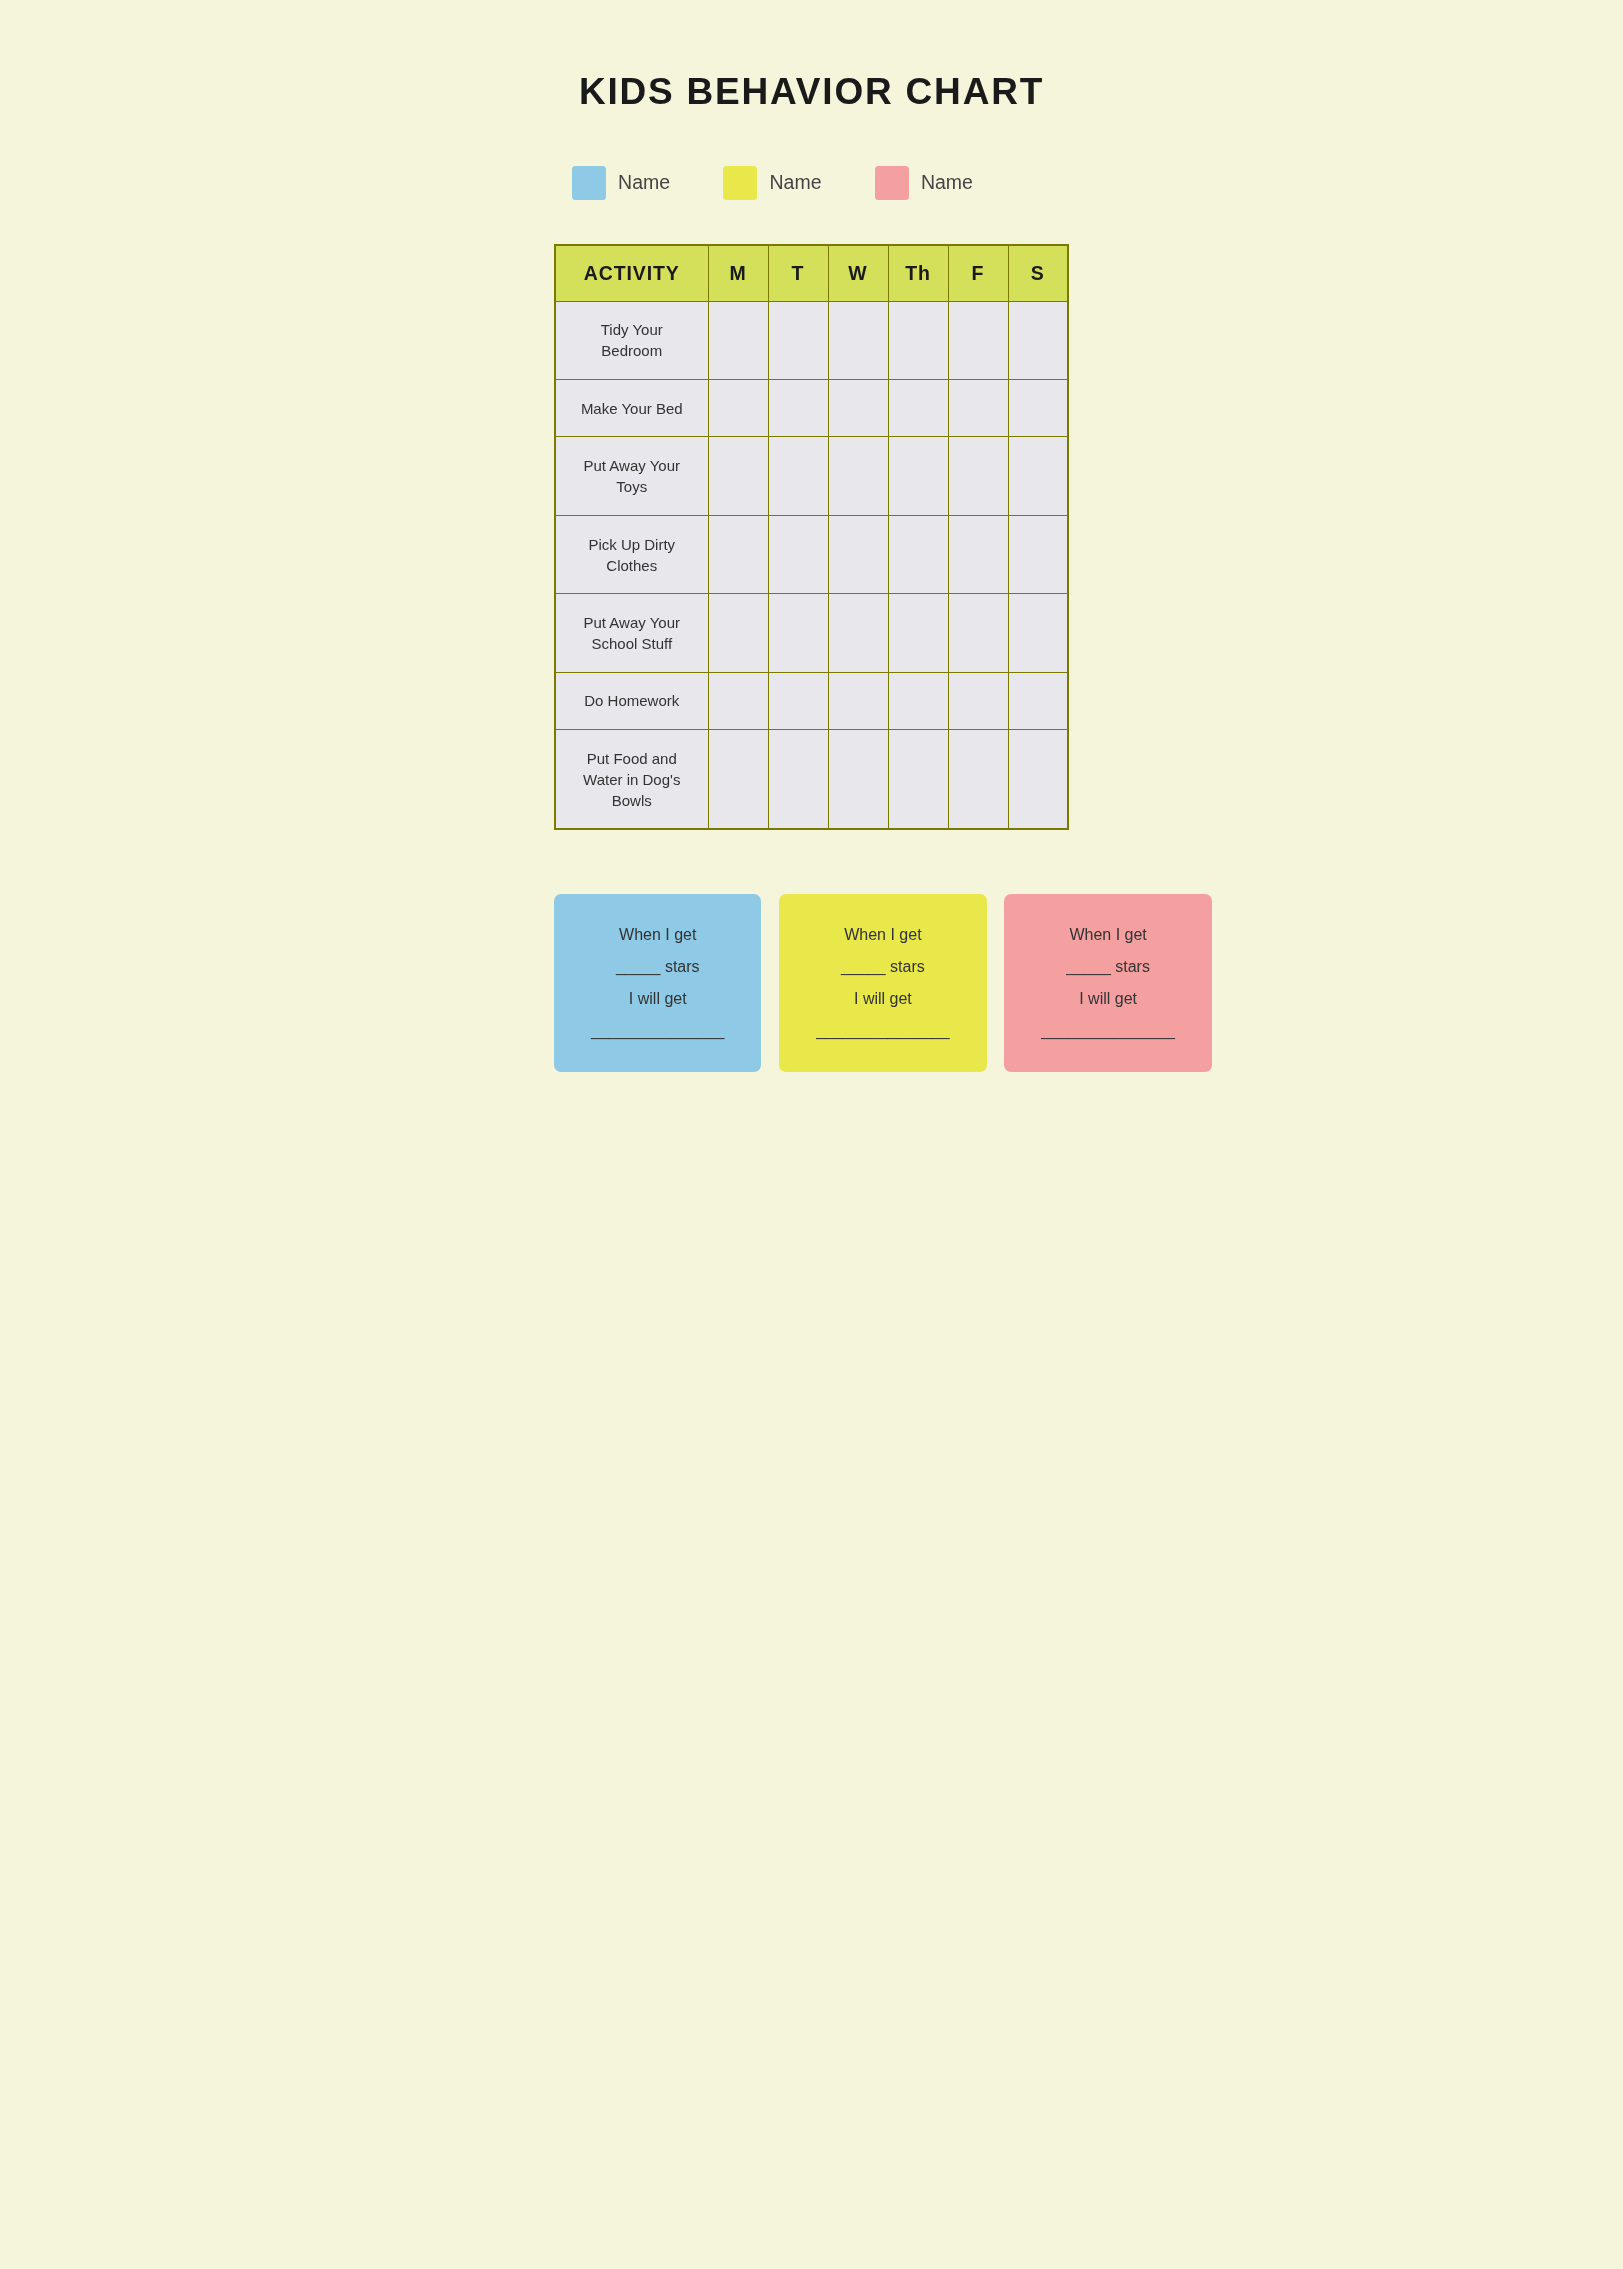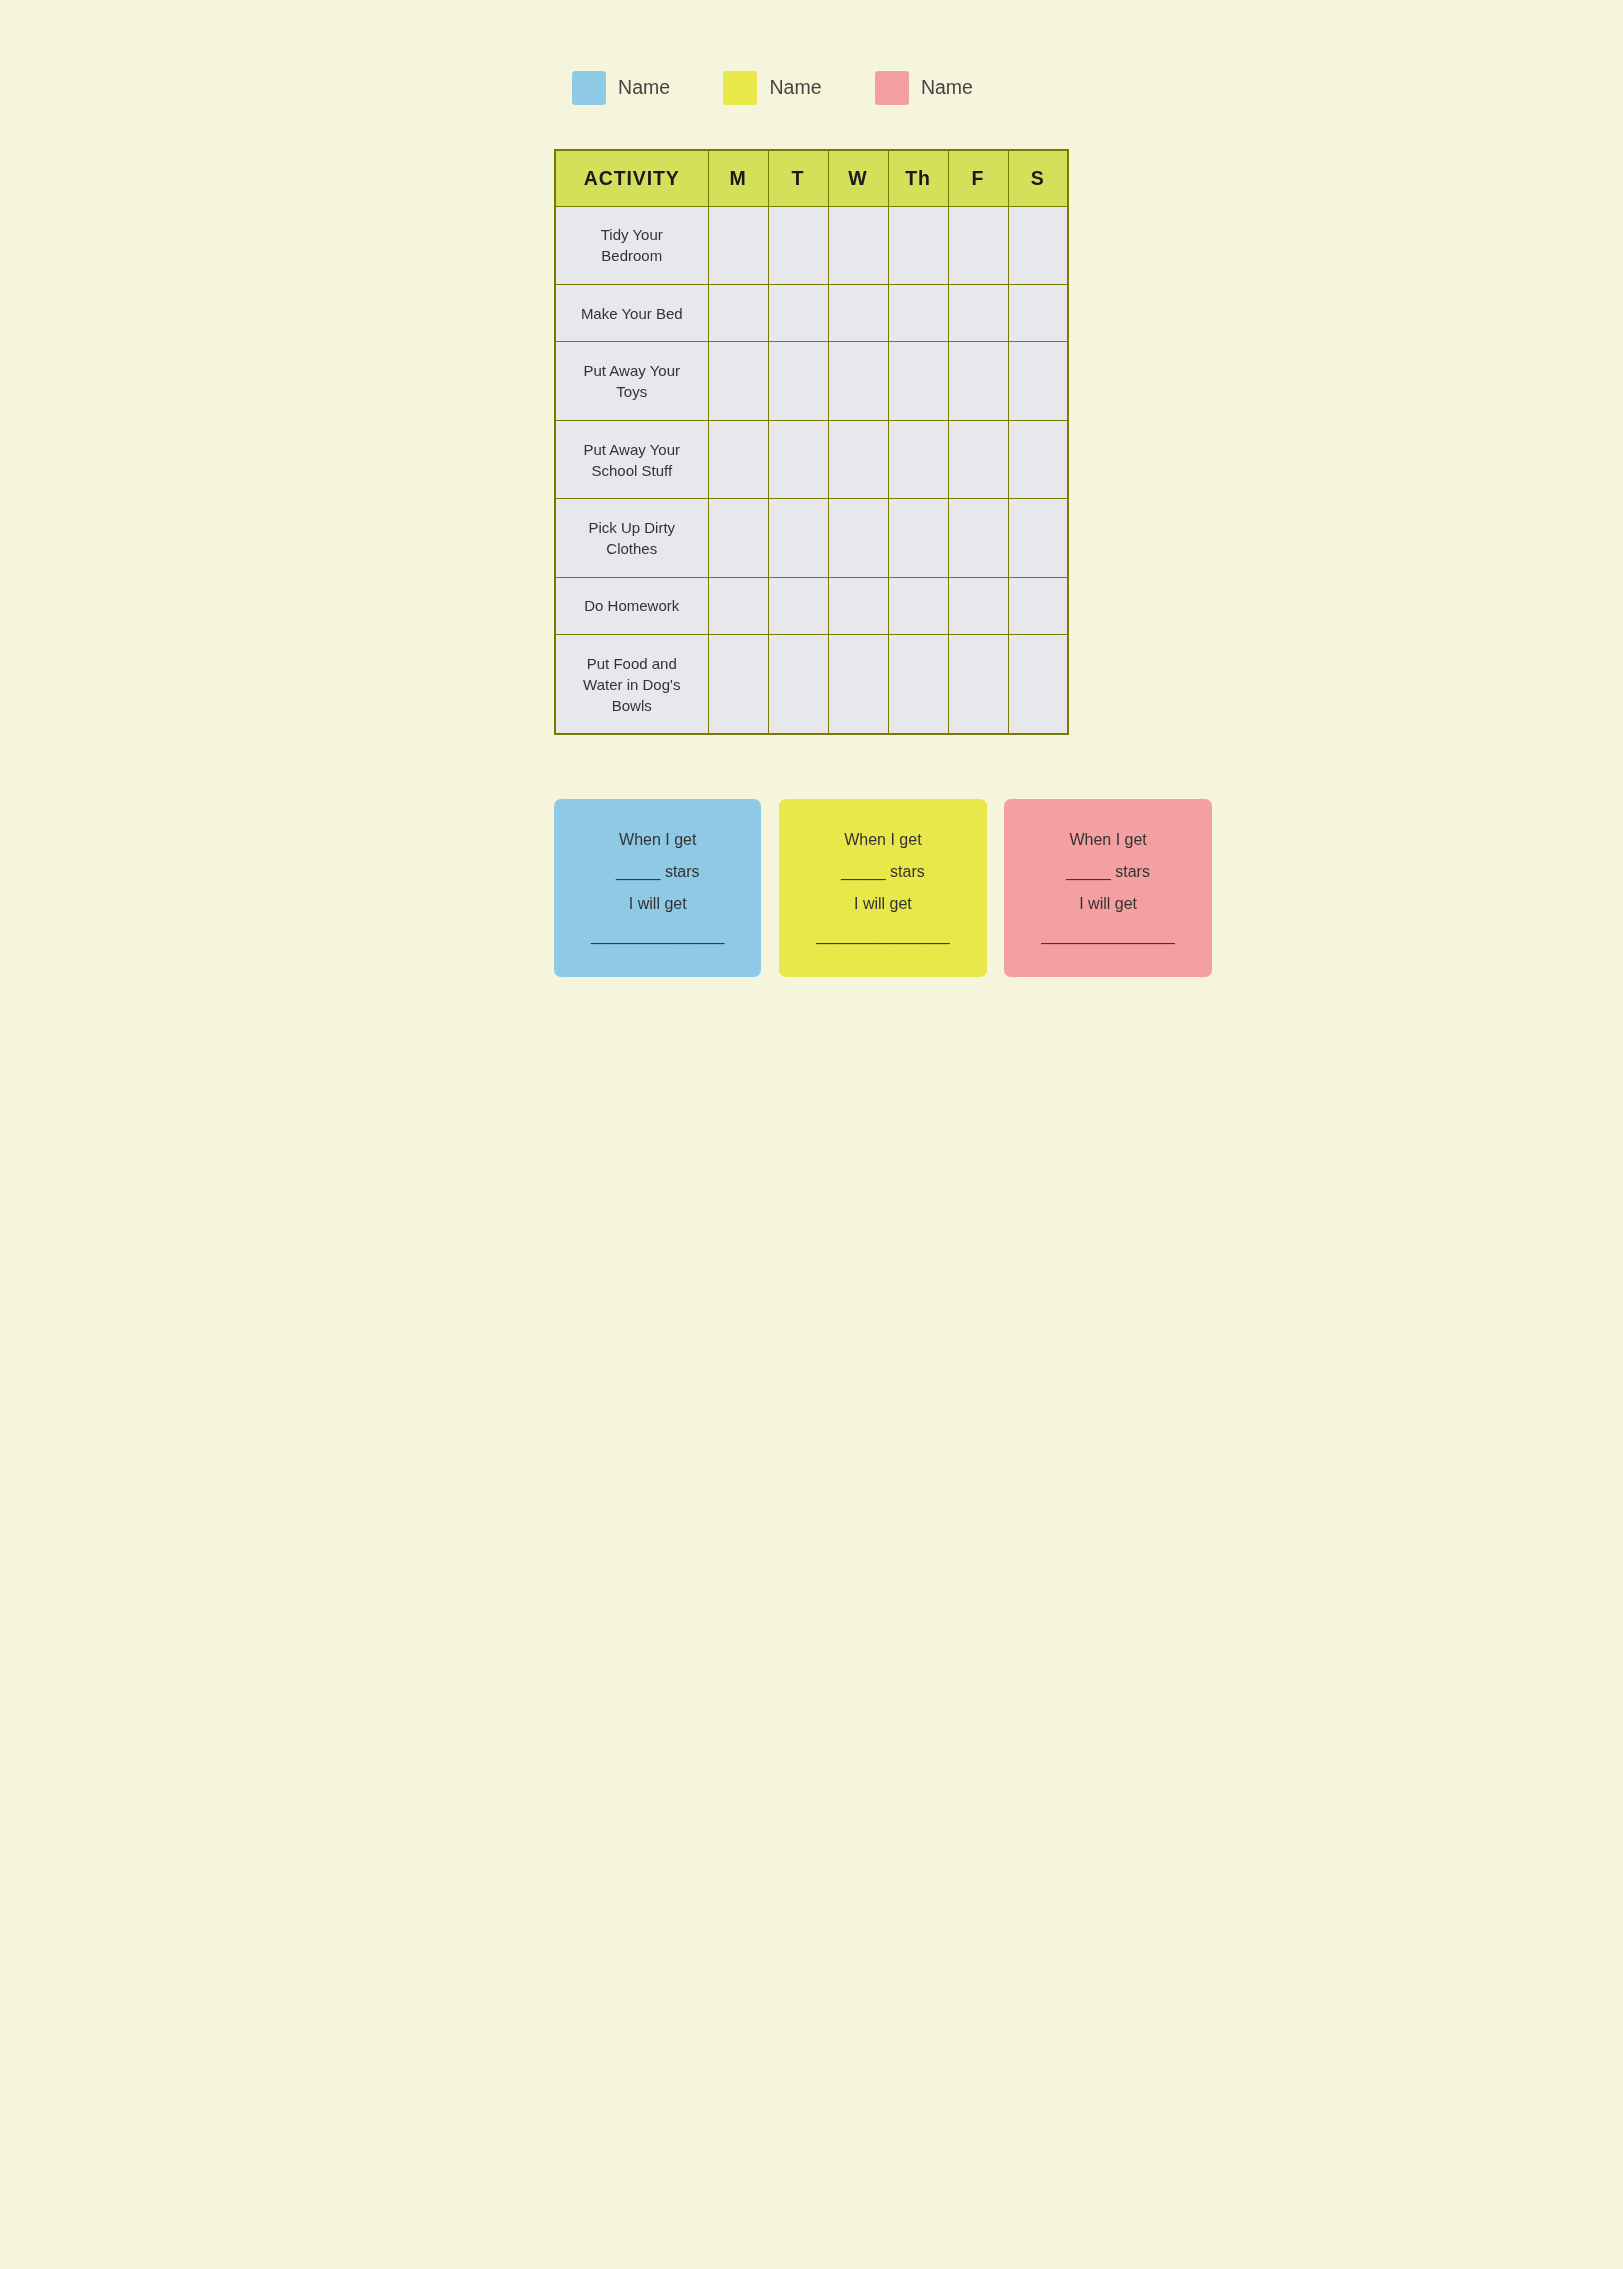--- a/index.html
+++ b/index.html
@@ -124,20 +124,21 @@
       font-size: 16px;
       line-height: 2;
       color: #333;
     }
   </style>
 </head>
 <body>
 
 <div class="page-container">
 
+  <h1 class="page-title">KIDS BEHAVIOR CHART</h1>
 
   <div class="legend-row">
 
     <div class="legend-item">
       <div class="legend-color-box" style="background-color:#8ecae6;"></div>
       <span class="legend-label">Name</span>
     </div>
 
     <div class="legend-item">
       <div class="legend-color-box" style="background-color:#e9e84a;"></div>
@@ -184,30 +185,30 @@
         <tr>
           <td class="activity-cell">Put Away Your Toys</td>
           <td class="day-cell"></td>
           <td class="day-cell"></td>
           <td class="day-cell"></td>
           <td class="day-cell"></td>
           <td class="day-cell"></td>
           <td class="day-cell"></td>
         </tr>
         <tr>
+          <td class="activity-cell">Pick Up Dirty Clothes</td>
+          <td class="day-cell"></td>
+          <td class="day-cell"></td>
+          <td class="day-cell"></td>
+          <td class="day-cell"></td>
+          <td class="day-cell"></td>
+          <td class="day-cell"></td>
+        </tr>
+        <tr>
           <td class="activity-cell">Put Away Your School Stuff</td>
-          <td class="day-cell"></td>
-          <td class="day-cell"></td>
-          <td class="day-cell"></td>
-          <td class="day-cell"></td>
-          <td class="day-cell"></td>
-          <td class="day-cell"></td>
-        </tr>
-        <tr>
-          <td class="activity-cell">Pick Up Dirty Clothes</td>
           <td class="day-cell"></td>
           <td class="day-cell"></td>
           <td class="day-cell"></td>
           <td class="day-cell"></td>
           <td class="day-cell"></td>
           <td class="day-cell"></td>
         </tr>
         <tr>
           <td class="activity-cell">Do Homework</td>
           <td class="day-cell"></td>

